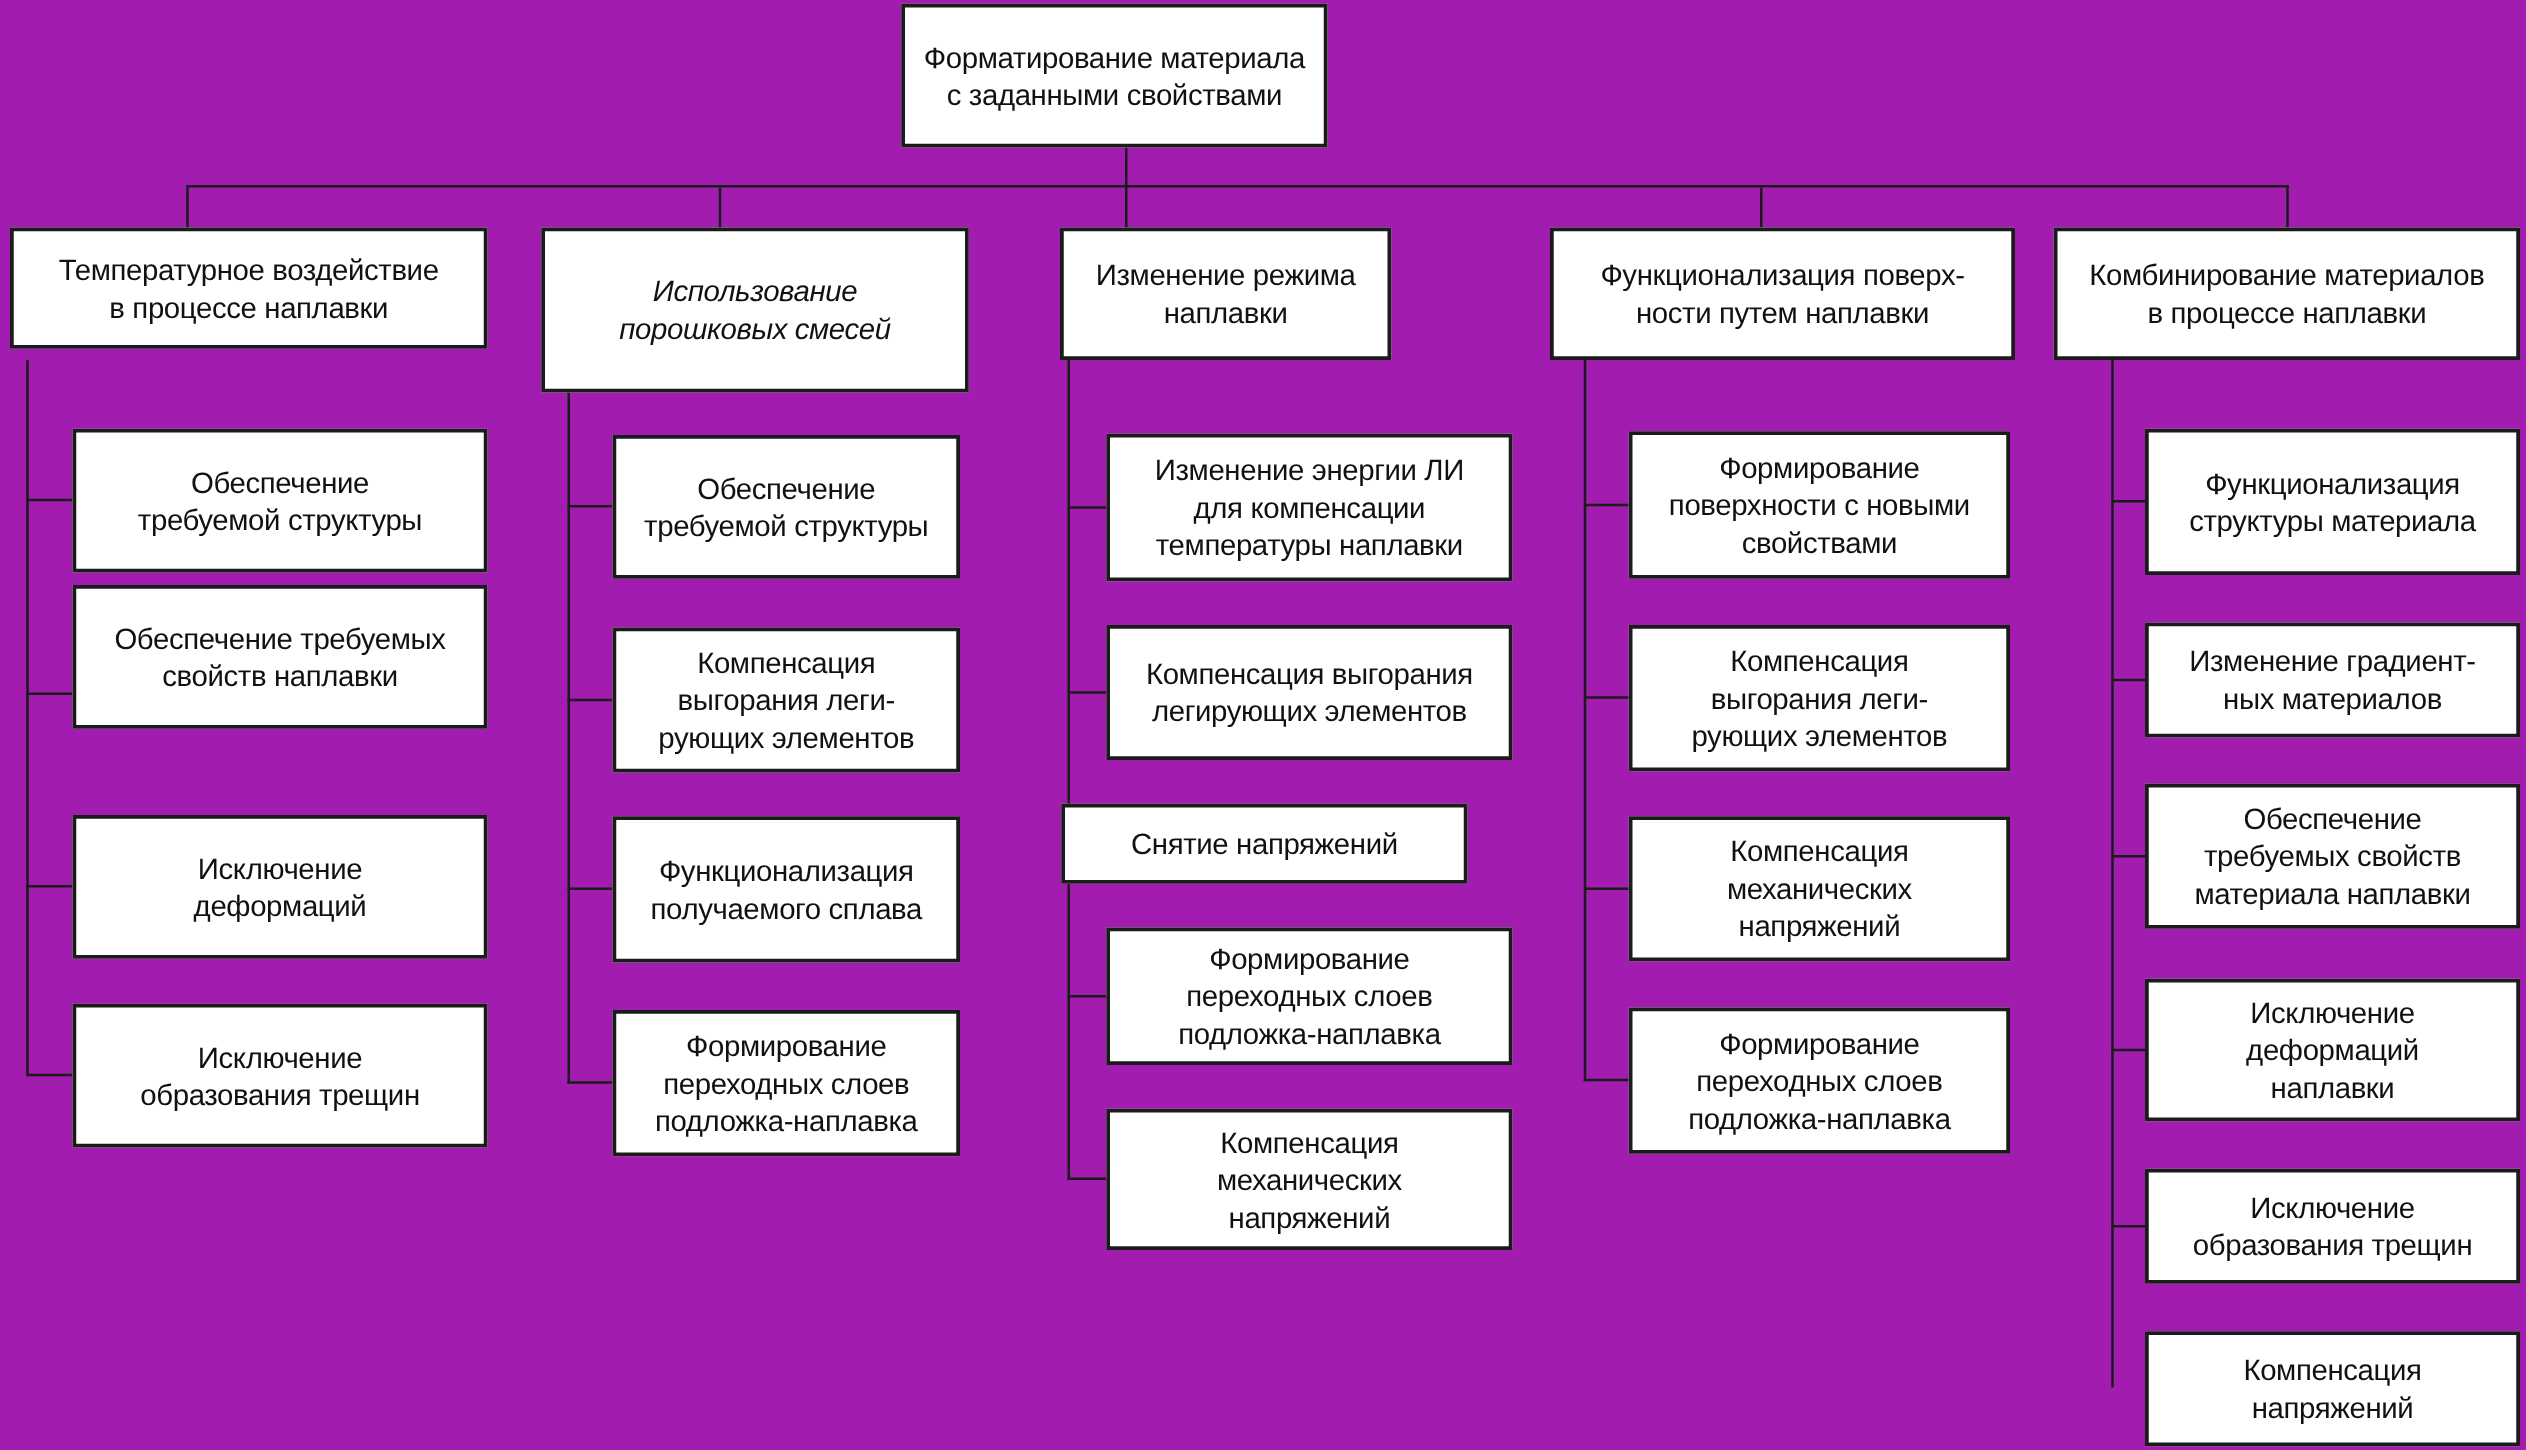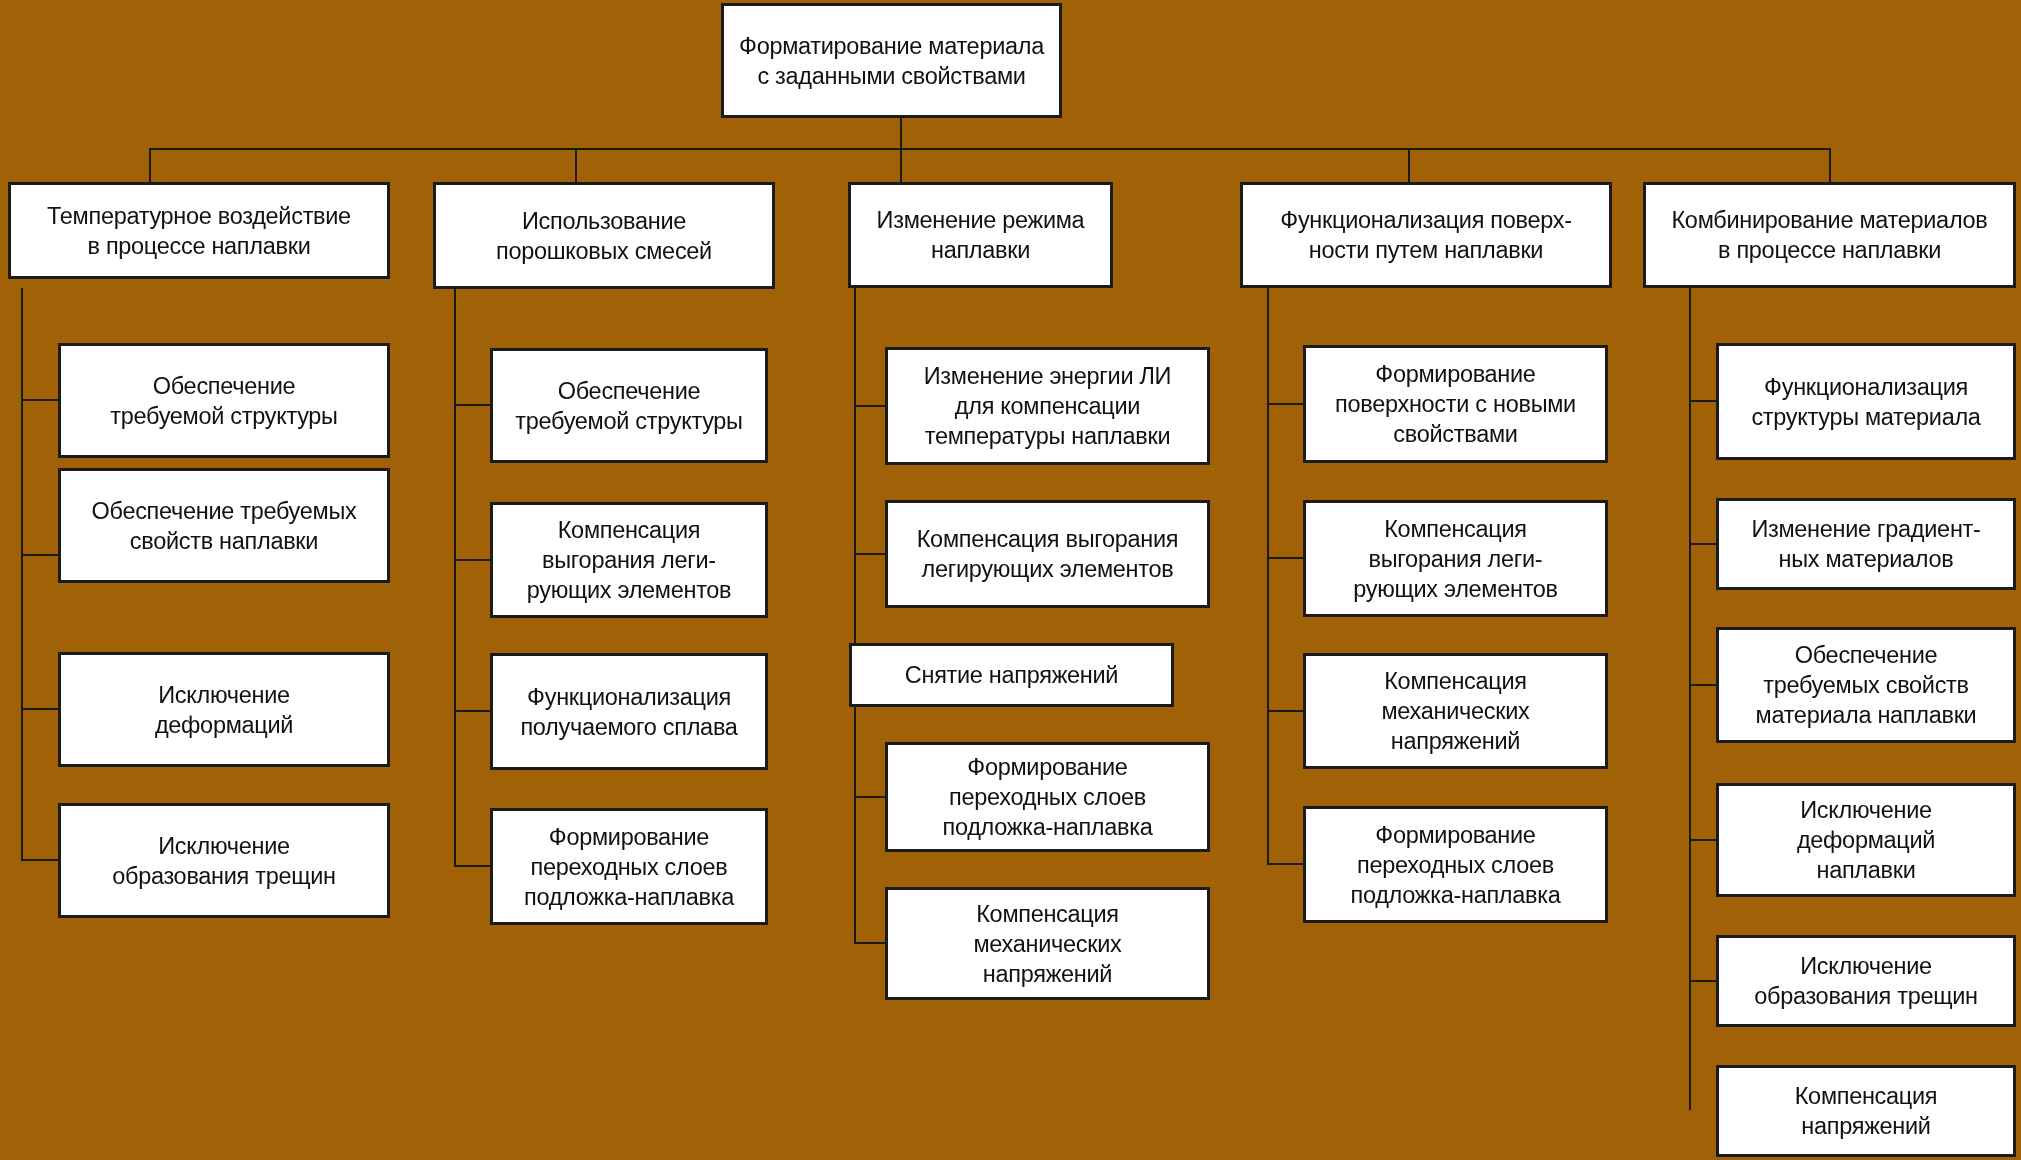--- a/index.html
+++ b/index.html
@@ -4,21 +4,21 @@
 <style>
   html, body {
     margin: 0;
     padding: 0;
     background: #ffffff;
   }
   .canvas {
     position: relative;
     width: 2021px;
     height: 1160px;
-    background: #a16207;
+    background: #a21caf;
     font-family: "Liberation Sans", "DejaVu Sans", sans-serif;
     color: #111111;
   }
   .box {
     position: absolute;
     box-sizing: border-box;
     border: 3px solid #1b1b1b;
     background: #ffffff;
     display: flex;
     align-items: center;
@@ -64,21 +64,21 @@
   <div class="hline" style="left:21px; top:859px; width:37px;"></div>
   <div class="box" style="left:58px; top:343px; width:332px; height:115px;">Обеспечение
 требуемой структуры</div>
   <div class="box" style="left:58px; top:468px; width:332px; height:115px;">Обеспечение требуемых
 свойств наплавки</div>
   <div class="box" style="left:58px; top:652px; width:332px; height:115px;">Исключение
 деформаций</div>
   <div class="box" style="left:58px; top:803px; width:332px; height:115px;">Исключение
 образования трещин</div>
 
-  <div class="box" style="left:433px; top:182px; width:342px; height:107px;">Использование
+  <div class="box" style="left:433px; top:182px; width:342px; height:132px;font-style:italic;">Использование
 порошковых смесей</div>
   <div class="vline" style="left:454px; top:288px; height:579px;"></div>
   <div class="hline" style="left:454px; top:404px; width:36px;"></div>
   <div class="hline" style="left:454px; top:559px; width:36px;"></div>
   <div class="hline" style="left:454px; top:710px; width:36px;"></div>
   <div class="hline" style="left:454px; top:865px; width:36px;"></div>
   <div class="box" style="left:490px; top:348px; width:278px; height:115px;">Обеспечение
 требуемой структуры</div>
   <div class="box" style="left:490px; top:502px; width:278px; height:116px;">Компенсация
 выгорания леги-

